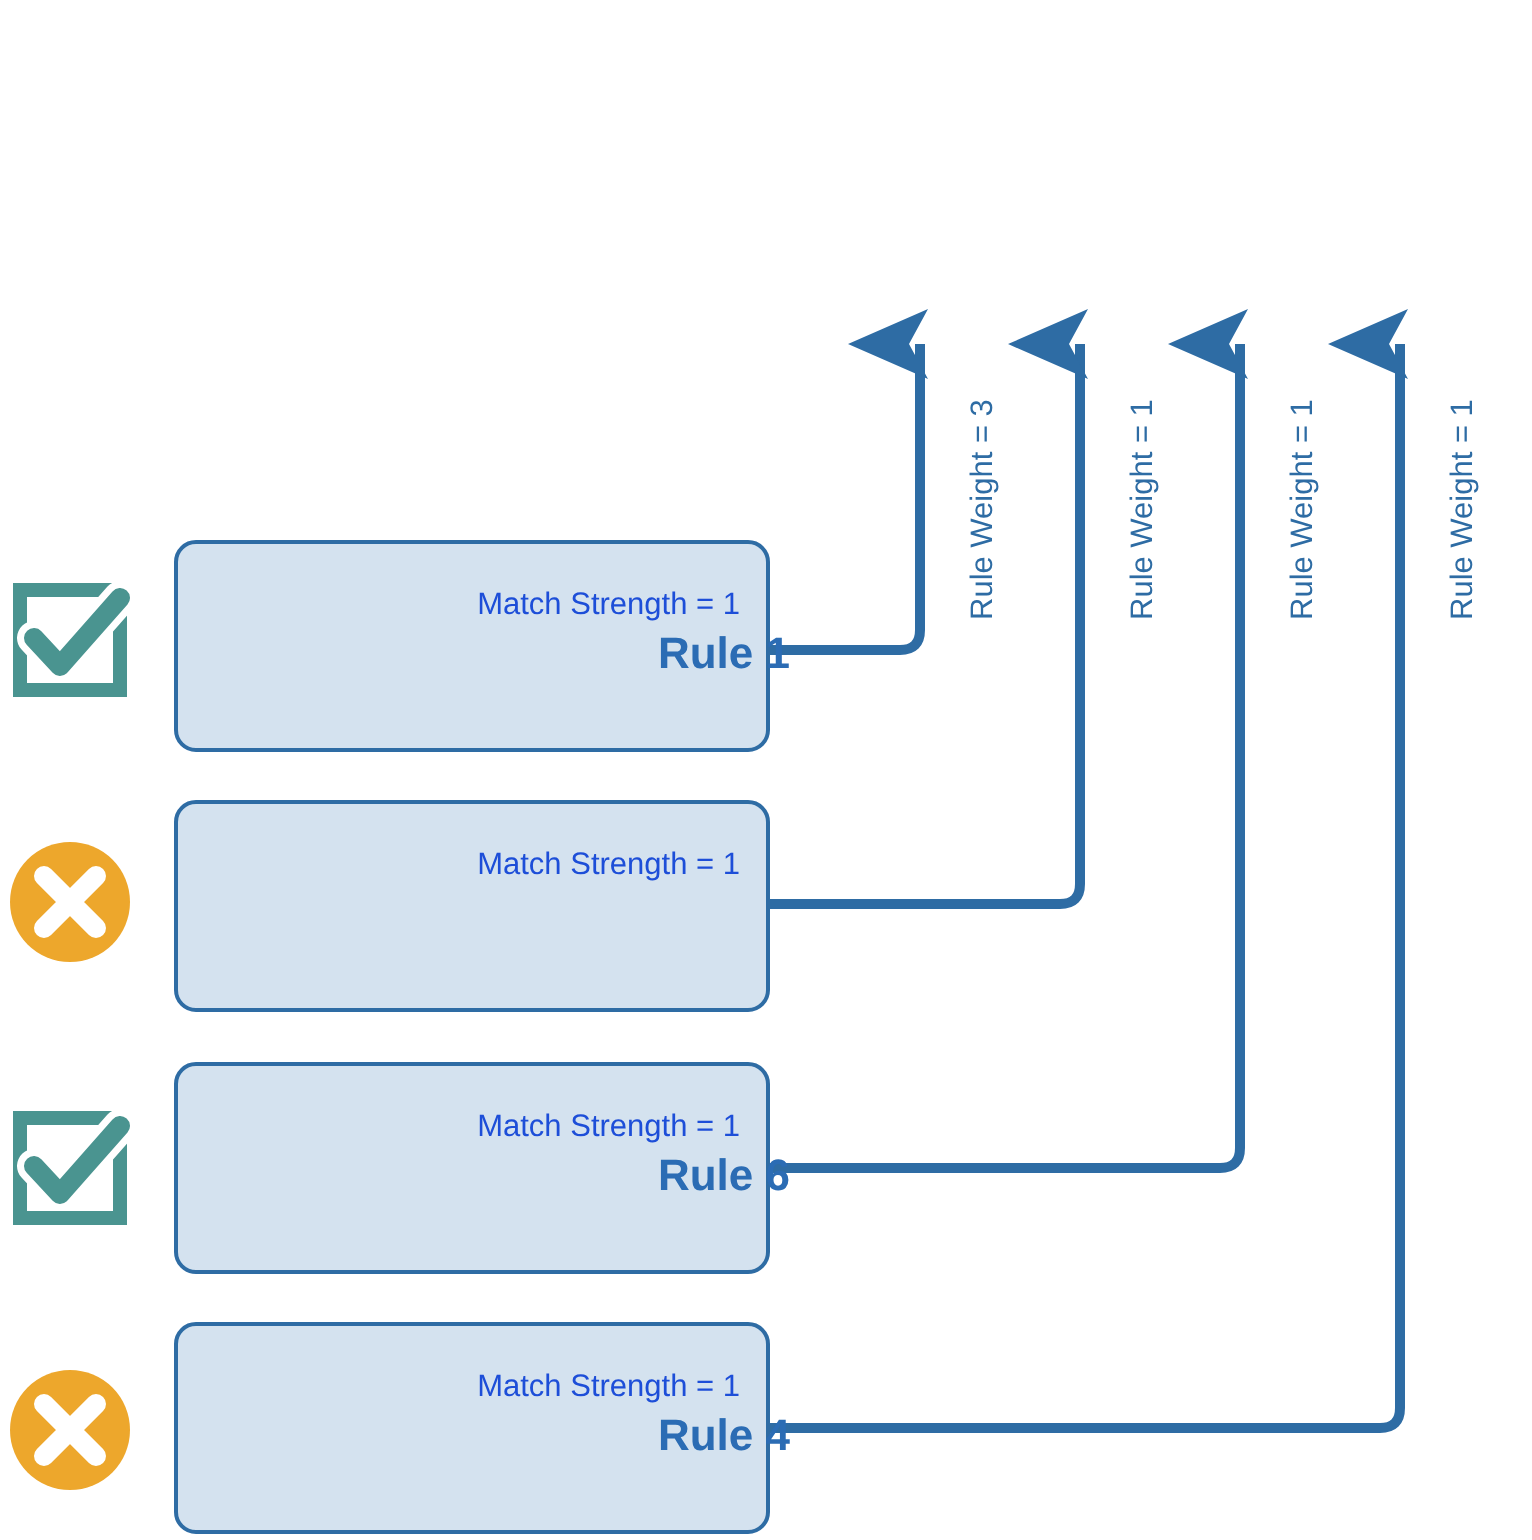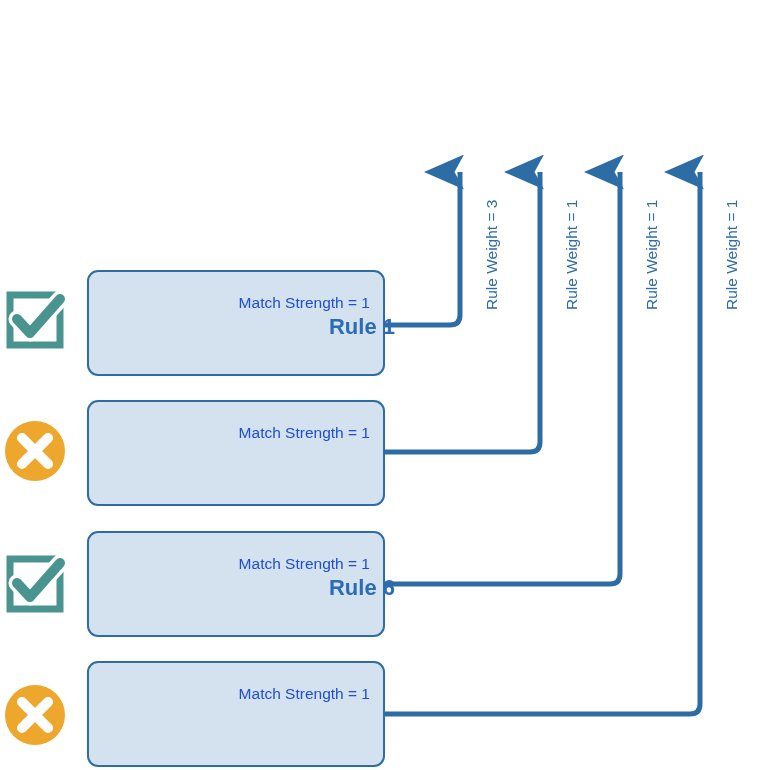--- a/index.html
+++ b/index.html
@@ -176,15 +176,16 @@
   </div>
 
   <div class="status-icon" style="top:684px;">
     <svg viewBox="0 0 62 62" xmlns="http://www.w3.org/2000/svg">
       <circle cx="31" cy="31" r="30" fill="#eda72c"></circle>
       <path d="M18 18 L44 44 M44 18 L18 44" stroke="#ffffff" stroke-width="10" stroke-linecap="round"></path>
     </svg>
   </div>
   <div class="rule-box" style="top:661px;">
     <div class="rule-match">Match Strength = 1</div>
+    <div class="rule-title">Rule 4</div>
   </div>
 
 </div>
 
 </body></html>

